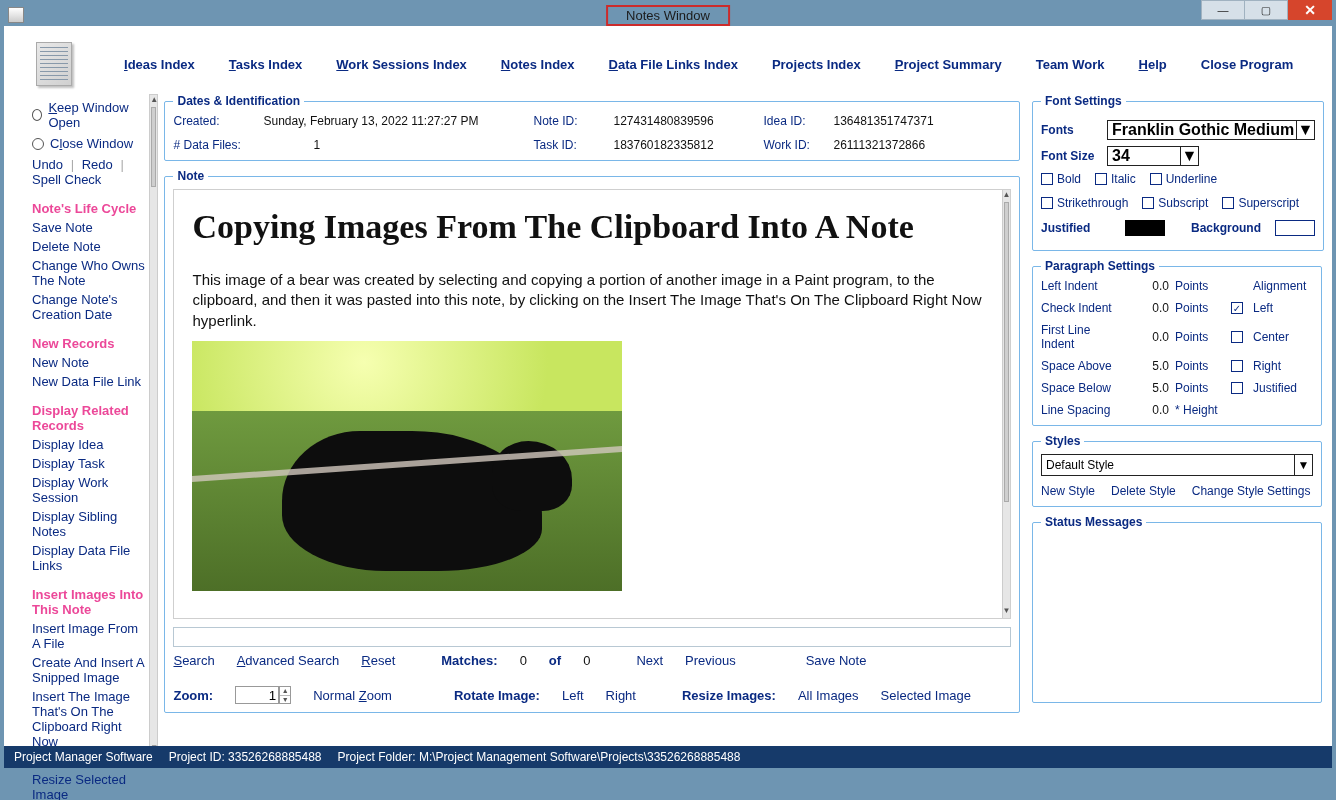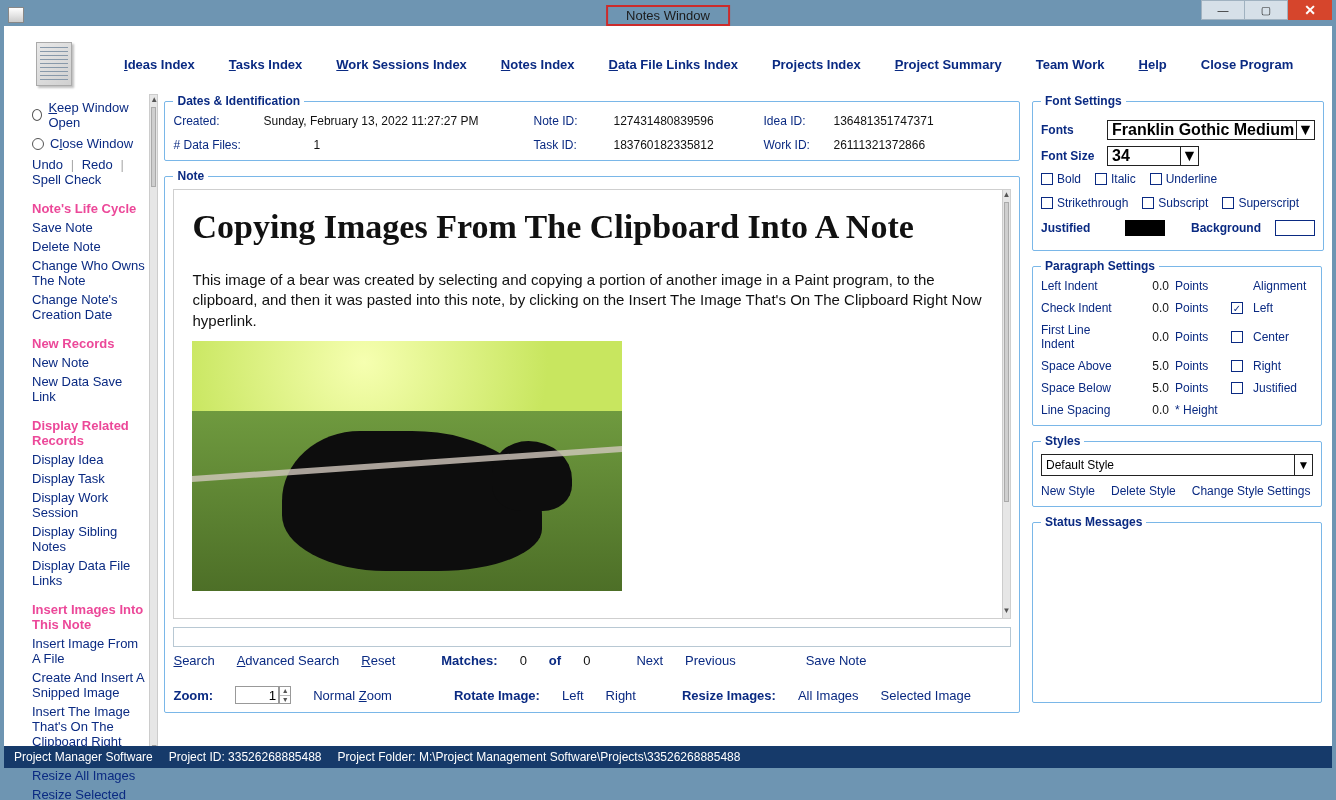--- a/index.html
+++ b/index.html
@@ -124,21 +124,21 @@
         </div>
 
         <h5>Note's Life Cycle</h5>
         <div class="link">Save Note</div>
         <div class="link">Delete Note</div>
         <div class="link">Change Who Owns The Note</div>
         <div class="link">Change Note's Creation Date</div>
 
         <h5>New Records</h5>
         <div class="link">New Note</div>
-        <div class="link">New Data Save Link</div>
+        <div class="link">New Data File Link</div>
 
         <h5>Display Related Records</h5>
         <div class="link">Display Idea</div>
         <div class="link">Display Task</div>
         <div class="link">Display Work Session</div>
         <div class="link">Display Sibling Notes</div>
         <div class="link">Display Data File Links</div>
 
         <h5>Insert Images Into This Note</h5>
         <div class="link">Insert Image From A File</div>

